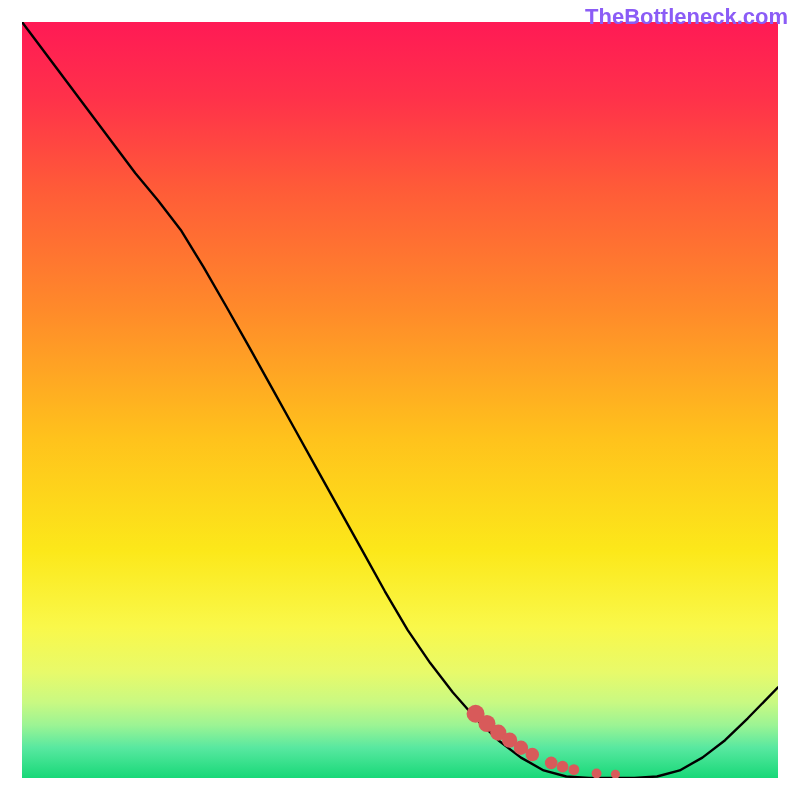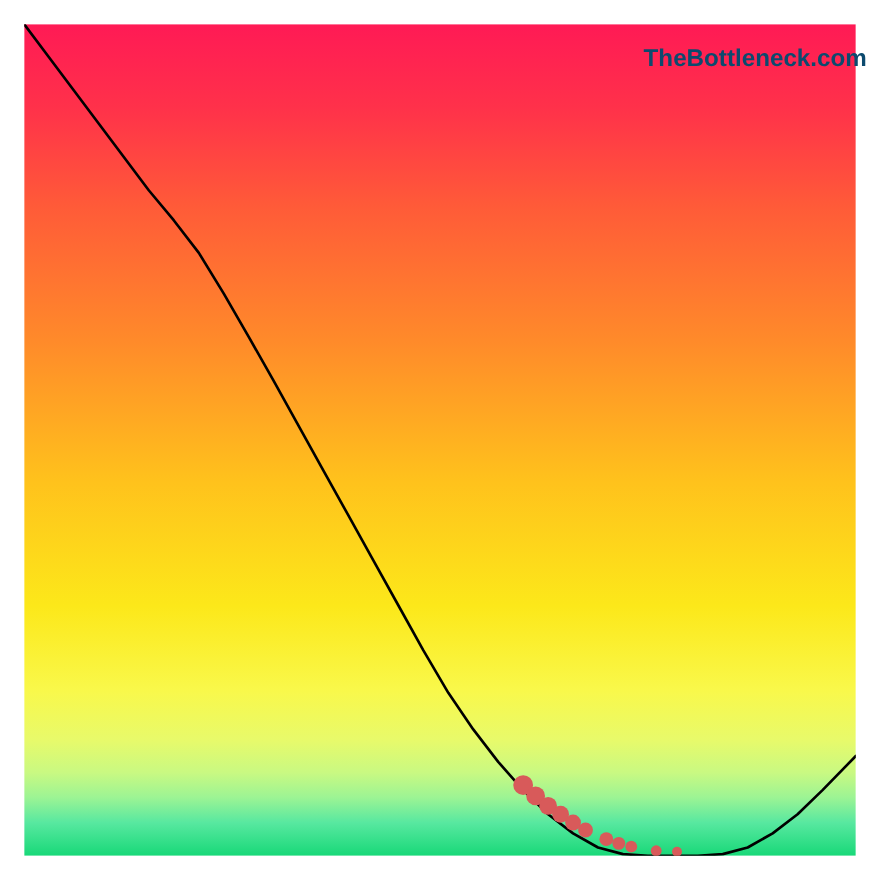--- a/index.html
+++ b/index.html
@@ -9,23 +9,22 @@
     background: #ffffff;
     position: relative;
     font-family: Arial, sans-serif;
   }
   .watermark {
     position: absolute;
     top: 4px;
     right: 12px;
     font-size: 22px;
     font-weight: bold;
-    color: #0c4a6e;
+    color: #8b5cf6;
     z-index: 10;
-    margin-top: 36px;
   }
   .chart-area {
     position: absolute;
     left: 22px;
     top: 22px;
     width: 756px;
     height: 756px;
   }
   .chart-area svg {
     display: block;

